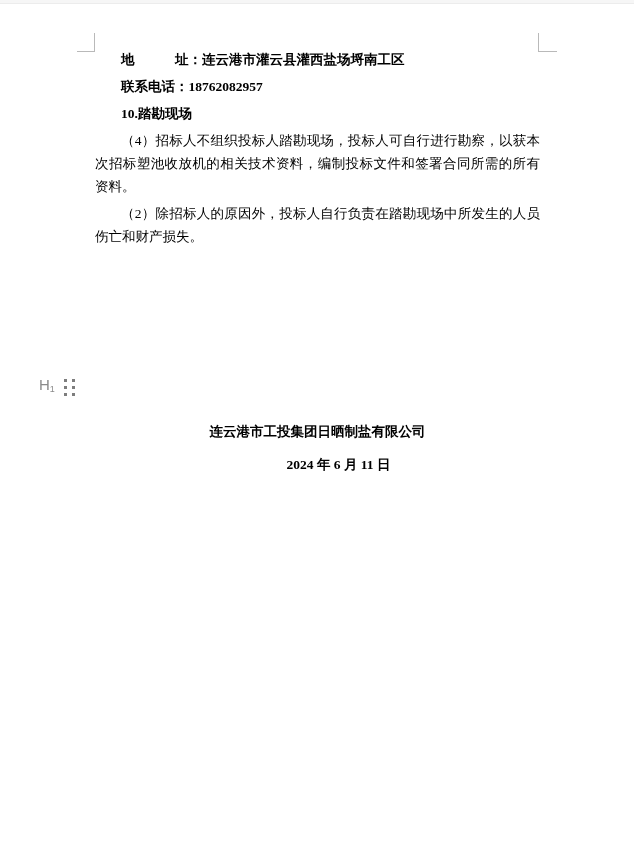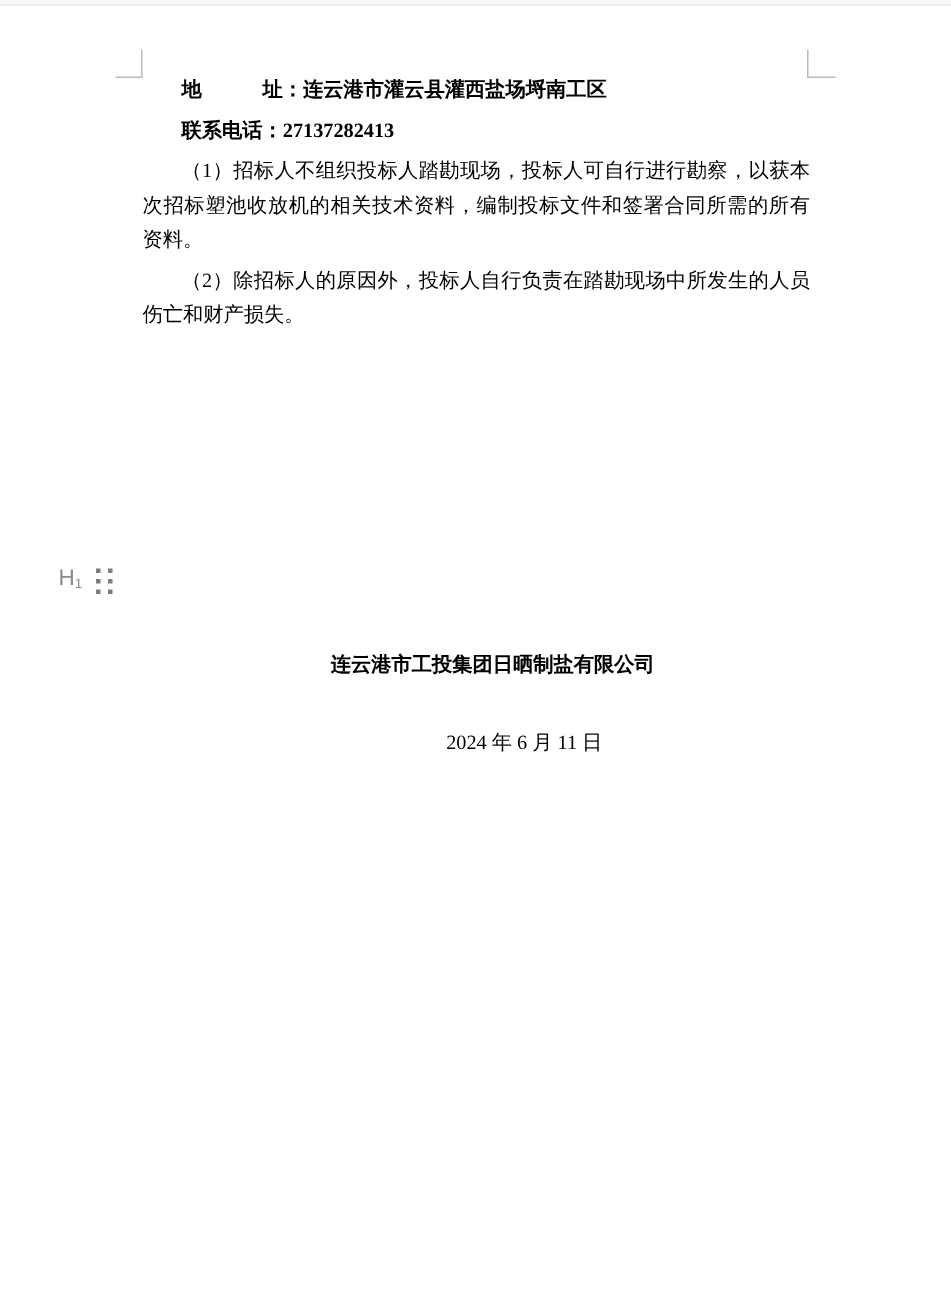--- a/index.html
+++ b/index.html
@@ -44,24 +44,24 @@
   }
   .b { font-weight: bold; }
 
   .sig {
     position: absolute;
     left: 95px;
     width: 445px;
     text-align: center;
     font-size: 13.5px;
     line-height: 23px;
-    margin: 11px;
+    margin: 0;
   }
   .sig.company { top: 420px; font-weight: bold; }
-  .sig.date    { top: 472px; font-weight: normal; text-indent: 42px; }
+  .sig.date    { top: 453px; font-weight: bold; text-indent: 42px; }
 
   
   .editor-controls {
     position: absolute;
     left: 39px; top: 378px;
     height: 18px;
     display: flex;
     align-items: center;
     gap: 9px;
   }
@@ -97,22 +97,23 @@
 
   <div class="top-edge"></div>
 
   <div class="crop tl"></div>
   <div class="crop tr"></div>
   <div class="crop bl"></div>
   <div class="crop br"></div>
 
   <div class="content">
     <p class="b">地　　　址：连云港市灌云县灌西盐场埒南工区</p>
-    <p class="b">联系电话：27137282413</p>
-    <p>（1）招标人不组织投标人踏勘现场，投标人可自行进行勘察，以获本次招标塑池收放机的相关技术资料，编制投标文件和签署合同所需的所有资料。</p>
+    <p class="b">联系电话：18762082957</p>
+    <p class="b">10.踏勘现场</p>
+    <p>（4）招标人不组织投标人踏勘现场，投标人可自行进行勘察，以获本次招标塑池收放机的相关技术资料，编制投标文件和签署合同所需的所有资料。</p>
     <p>（2）除招标人的原因外，投标人自行负责在踏勘现场中所发生的人员伤亡和财产损失。</p>
   </div>
 
   <div class="editor-controls">
     <span class="h-badge"><span>H</span><sub>1</sub></span>
     <span class="drag-dots">
       <i></i>
         <i></i>
         <i></i>
         <i></i>

